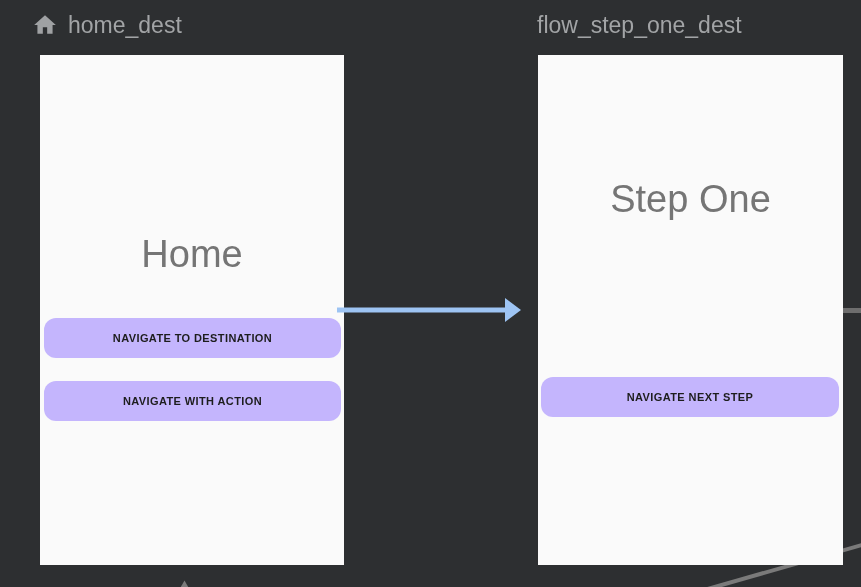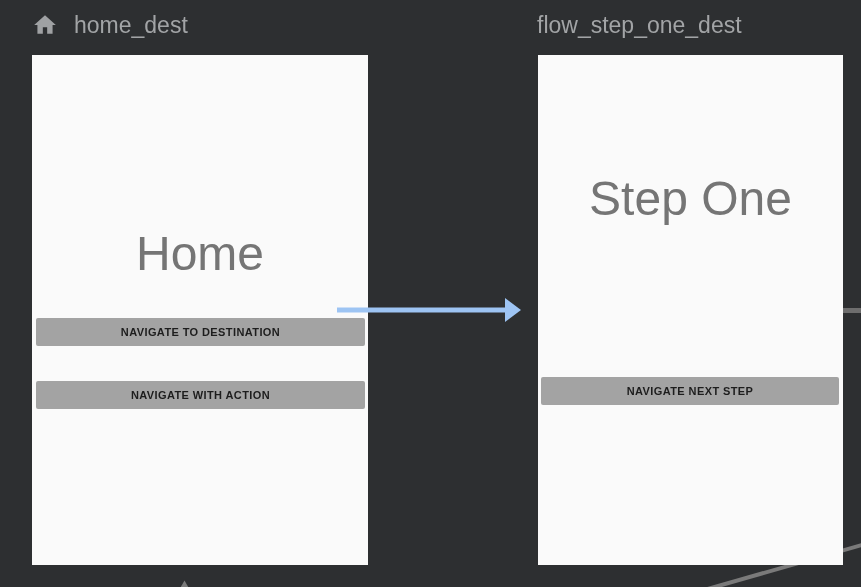--- a/index.html
+++ b/index.html
@@ -21,59 +21,59 @@
     width: 861px; height: 587px;
     z-index: 0;
   }
   
   .dest-header {
     position: absolute;
     top: 9px;
     height: 32px;
     display: flex;
     align-items: center;
-    gap: 16px;
+    gap: 10px;
     color: #a2a4a6;
     font-size: 23px;
     z-index: 2;
     cursor: default;
     white-space: nowrap;
   }
   .dest-header .home-glyph {
     width: 26px;
     height: 26px;
     display: inline-block;
   }
   
   .card {
     position: absolute;
     top: 55px;
     height: 510px;
     background: #fafafa;
     z-index: 1;
   }
-  #card-home { left: 32px;  width: 304px; padding-left: 32px; }
+  #card-home { left: 40px;  width: 304px; }
   #card-flow { left: 538px; width: 305px; }
   .screen-title {
     position: absolute;
     left: 0; right: 0;
     text-align: center;
     color: #757575;
-    font-size: 48px;
+    font-size: 38px;
     line-height: 44px;
     font-weight: 400;
   }
   #home-title { top: 177px; }
   #flow-title { top: 122px; }
   .preview-btn {
     position: absolute;
     left: 4px; right: 3px;
-    height: 28px;
-    background: #a3a3a3;
-    border-radius: 2px;
+    height: 40px;
+    background: #c4b5fd;
+    border-radius: 12px;
     display: flex;
     align-items: center;
     justify-content: center;
     font-size: 11px;
     font-weight: 700;
     letter-spacing: 0.4px;
     color: #1d1d1d;
     white-space: nowrap;
   }
   #home-btn-1 { top: 263px; }

